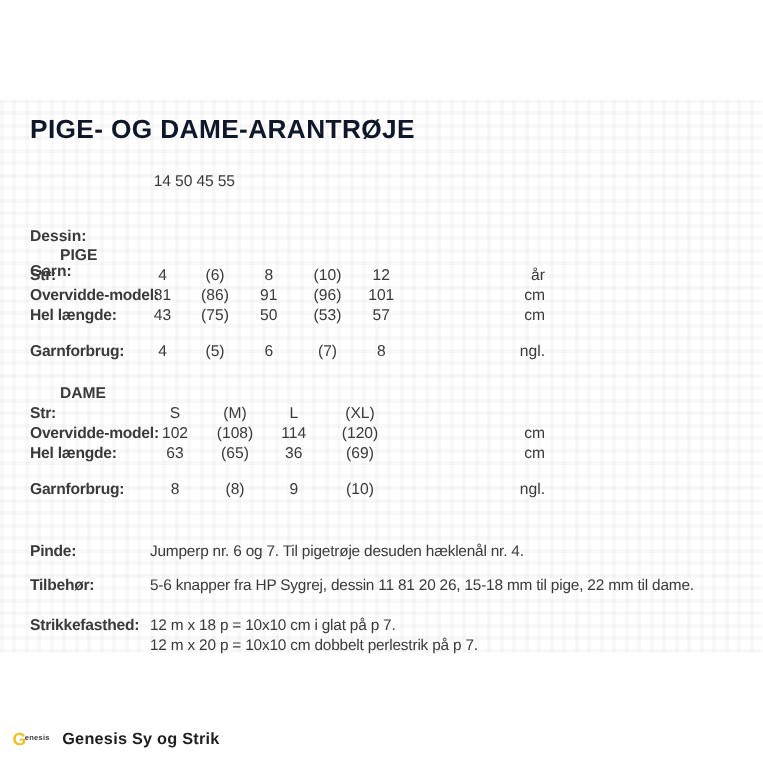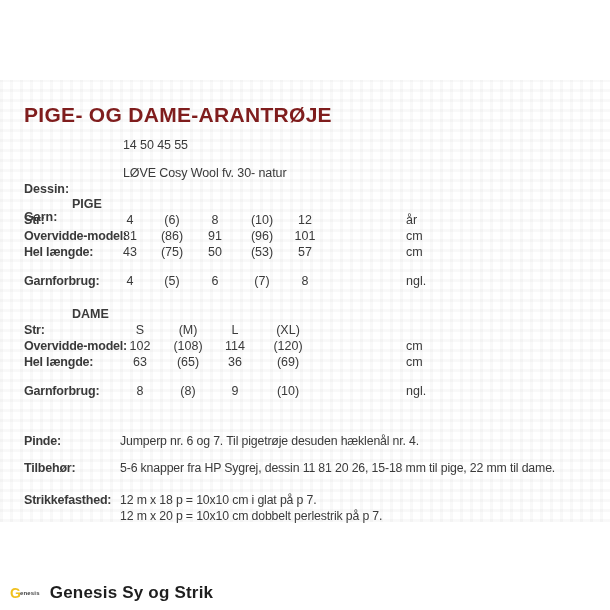--- a/index.html
+++ b/index.html
@@ -10,54 +10,53 @@
   }
   
   .scan-texture {
     position:absolute; left:0; top:80px; width:610px; height:442px;
     background-image:
       repeating-linear-gradient(0deg,  rgba(110,110,110,0.045) 0 3px, rgba(110,110,110,0) 3px 10px),
       repeating-linear-gradient(90deg, rgba(110,110,110,0.045) 0 3px, rgba(110,110,110,0) 3px 10px);
     pointer-events:none;
   }
   .title {
-    position:absolute; left:24px; top:103px;
-    font-size:21px; font-weight:bold; letter-spacing:0.3px; color:#7f1d1d;
+    position:absolute; left:24px; top:92px;
+    font-size:21px; font-weight:bold; letter-spacing:0.3px; color:#0f172a;
   }
   .kv-label { position:absolute; left:24px; font-size:12.5px; font-weight:bold;margin-top:44px; }
   .kv-value { position:absolute; left:123px; font-size:12.5px; letter-spacing:-0.1px; }
-  .sec-head { position:absolute; left:40px; font-size:12.5px; font-weight:bold;padding-left:32px; }
+  .sec-head { position:absolute; left:16px; font-size:12.5px; font-weight:bold;padding-left:32px; }
   .trow { position:absolute; left:24px; width:575px; height:16px; font-size:12.5px; }
   .trow .rlabel { position:absolute; left:0; top:0; font-weight:bold; white-space:nowrap; letter-spacing:-0.2px; }
   .trow .cell  { position:absolute; top:0; width:44px; text-align:center; }
-  .trow .unit  { position:absolute; top:0; left:382px; width:60px; text-align:left; }
+  .trow .unit  { position:absolute; top:0; left:352px; width:60px; text-align:right; }
   
   .pc1{left:84px}  .pc2{left:126px} .pc3{left:169px} .pc4{left:216px} .pc5{left:259px}
   
   .dc1{left:94px}  .dc2{left:142px} .dc3{left:189px} .dc4{left:242px}
   .detail-label { position:absolute; left:24px; font-size:12.5px; font-weight:bold; white-space:nowrap; letter-spacing:-0.2px; }
   .detail-text  { position:absolute; left:120px; font-size:12.3px; letter-spacing:-0.15px; white-space:nowrap; }
   .footer { position:absolute; left:10px; top:583px; display:flex; align-items:center; }
   .logo-mark { display:inline-flex; align-items:center; margin-right:10px; }
   .logo-g { font-size:14px; font-weight:bold; color:#f0c01e; line-height:12px; }
   .logo-small { font-size:6px; font-weight:bold; color:#3c3c3c; letter-spacing:0.2px; margin-left:-1px; }
-  .brand { font-size:17px; font-weight:bold; color:#1e1e1e; letter-spacing:0.2px; }
+  .brand { font-size:13px; font-weight:bold; color:#1e1e1e; letter-spacing:0.2px; }
 </style>
 </head>
 <body>
 
 <div class="page">
   <div class="scan-texture"></div>
 
   <div class="title">PIGE- OG DAME-ARANTRØJE</div>
 
   <div class="kv-label" style="top:138px">Dessin:</div>
   <div class="kv-value" style="top:138px">14 50 45 55</div>
   <div class="kv-label" style="top:166px">Garn:</div>
-  <div class="kv-value" style="top:166px">LØVE Cosy Wool fv. 30- natur</div>
 
   <div class="sec-head" style="top:197px">PIGE</div>
 
   <div class="trow" style="top:213px">
     <span class="rlabel">Str:</span>
     <span class="cell pc1">4</span>
     <span class="cell pc2">(6)</span>
     <span class="cell pc3">8</span>
     <span class="cell pc4">(10)</span>
     <span class="cell pc5">12</span>

